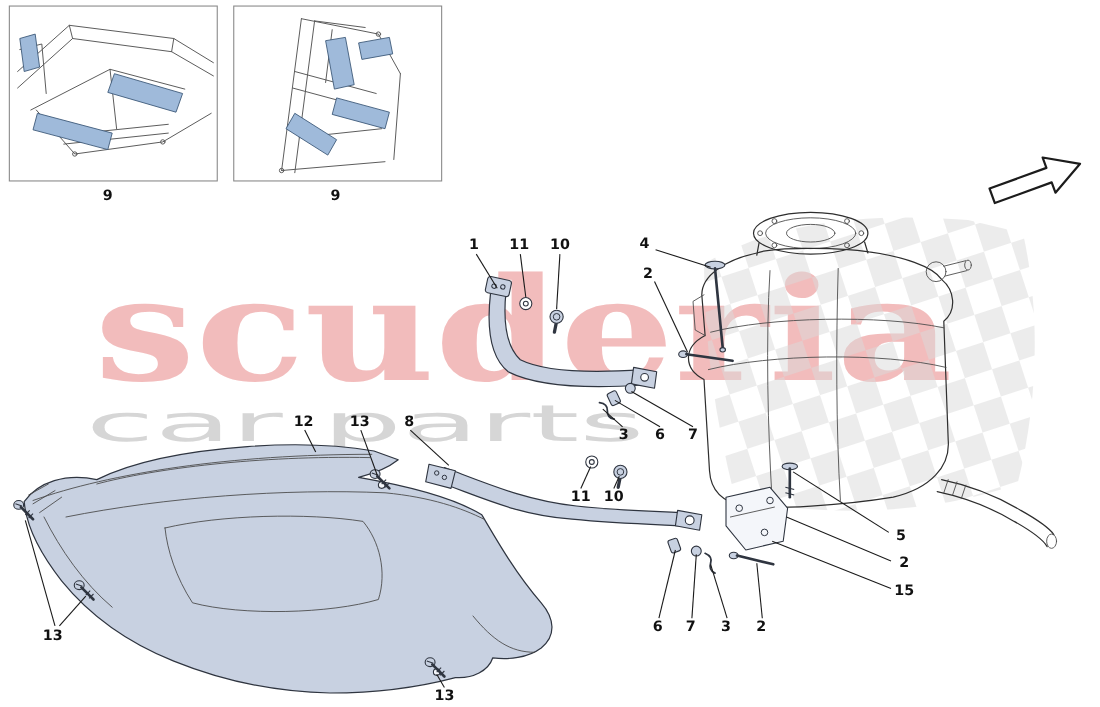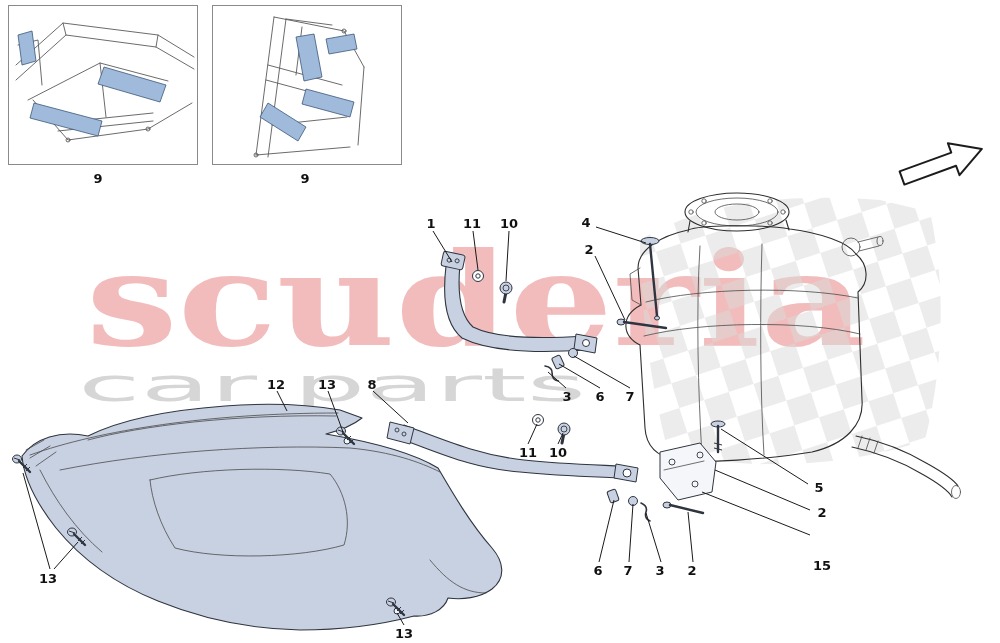--- a/index.html
+++ b/index.html
@@ -291,21 +291,21 @@
   <div class="callout" style="left:567px;top:396px">3</div>
   <div class="callout" style="left:600px;top:396px">6</div>
   <div class="callout" style="left:630px;top:396px">7</div>
   <div class="callout" style="left:276px;top:384px">12</div>
   <div class="callout" style="left:327px;top:384px">13</div>
   <div class="callout" style="left:372px;top:384px">8</div>
   <div class="callout" style="left:528px;top:452px">11</div>
   <div class="callout" style="left:558px;top:452px">10</div>
   <div class="callout" style="left:819px;top:487px">5</div>
   <div class="callout" style="left:822px;top:512px">2</div>
-  <div class="callout" style="left:822px;top:565px">15</div>
+  <div class="callout" style="left:822px;top:537px">15</div>
   <div class="callout" style="left:598px;top:570px">6</div>
   <div class="callout" style="left:628px;top:570px">7</div>
   <div class="callout" style="left:660px;top:570px">3</div>
   <div class="callout" style="left:692px;top:570px">2</div>
   <div class="callout" style="left:48px;top:578px">13</div>
   <div class="callout" style="left:404px;top:633px">13</div>
 
 </div>
 
 </body></html>

